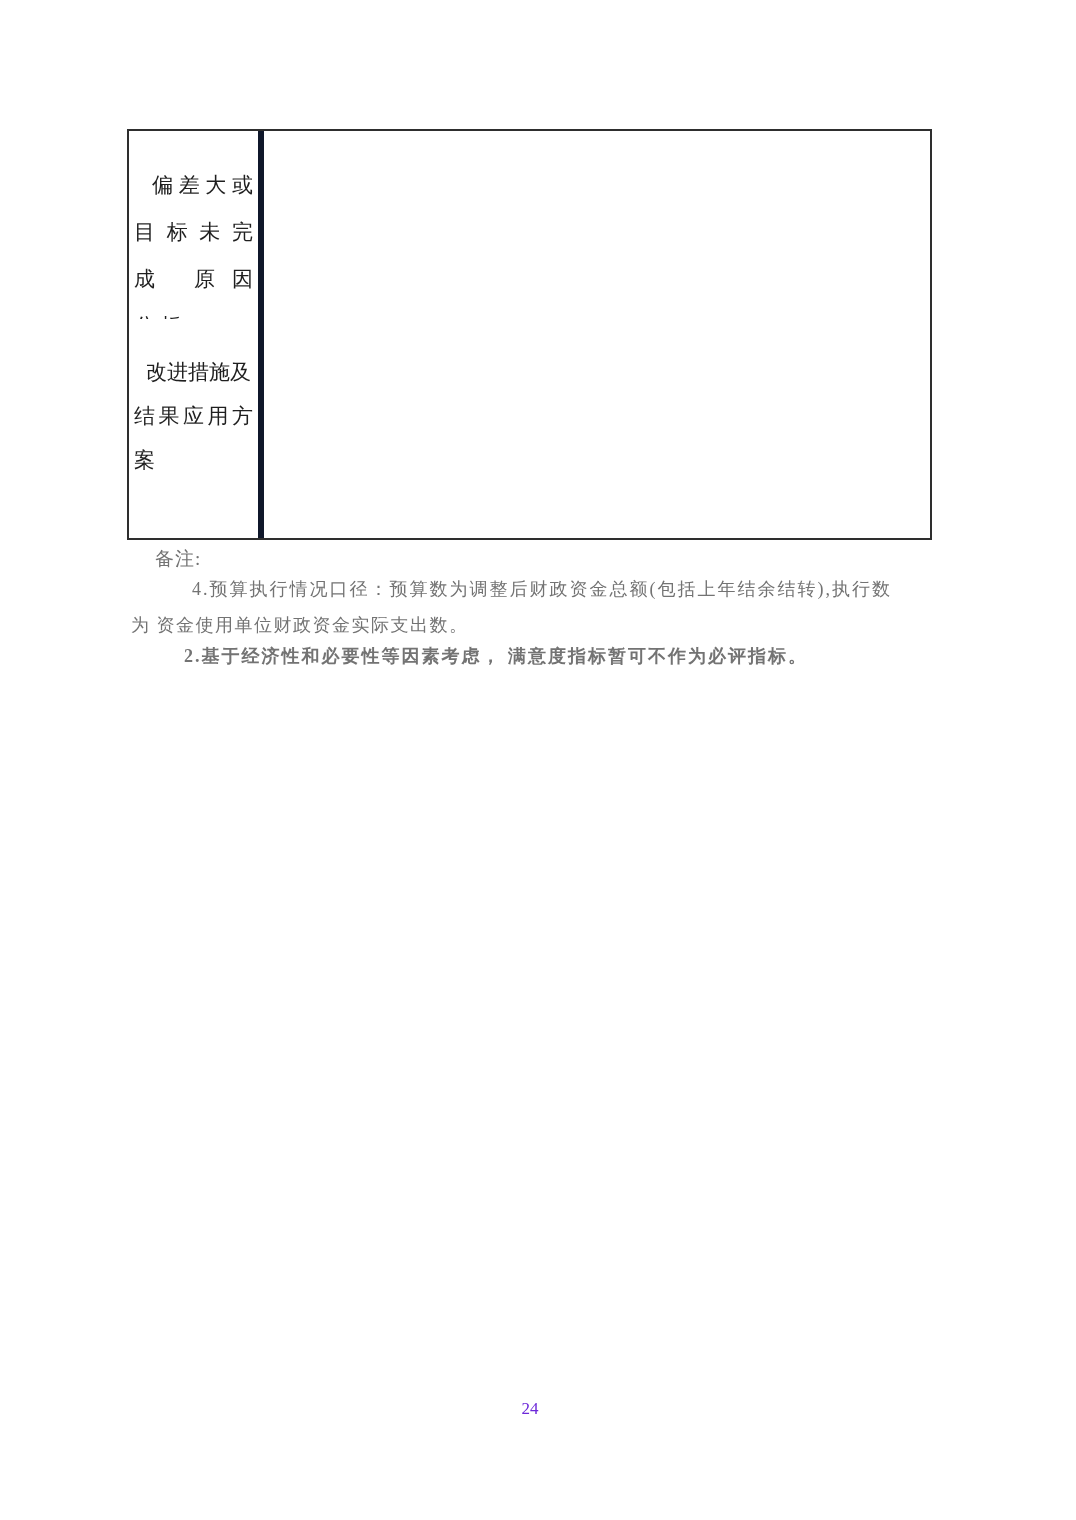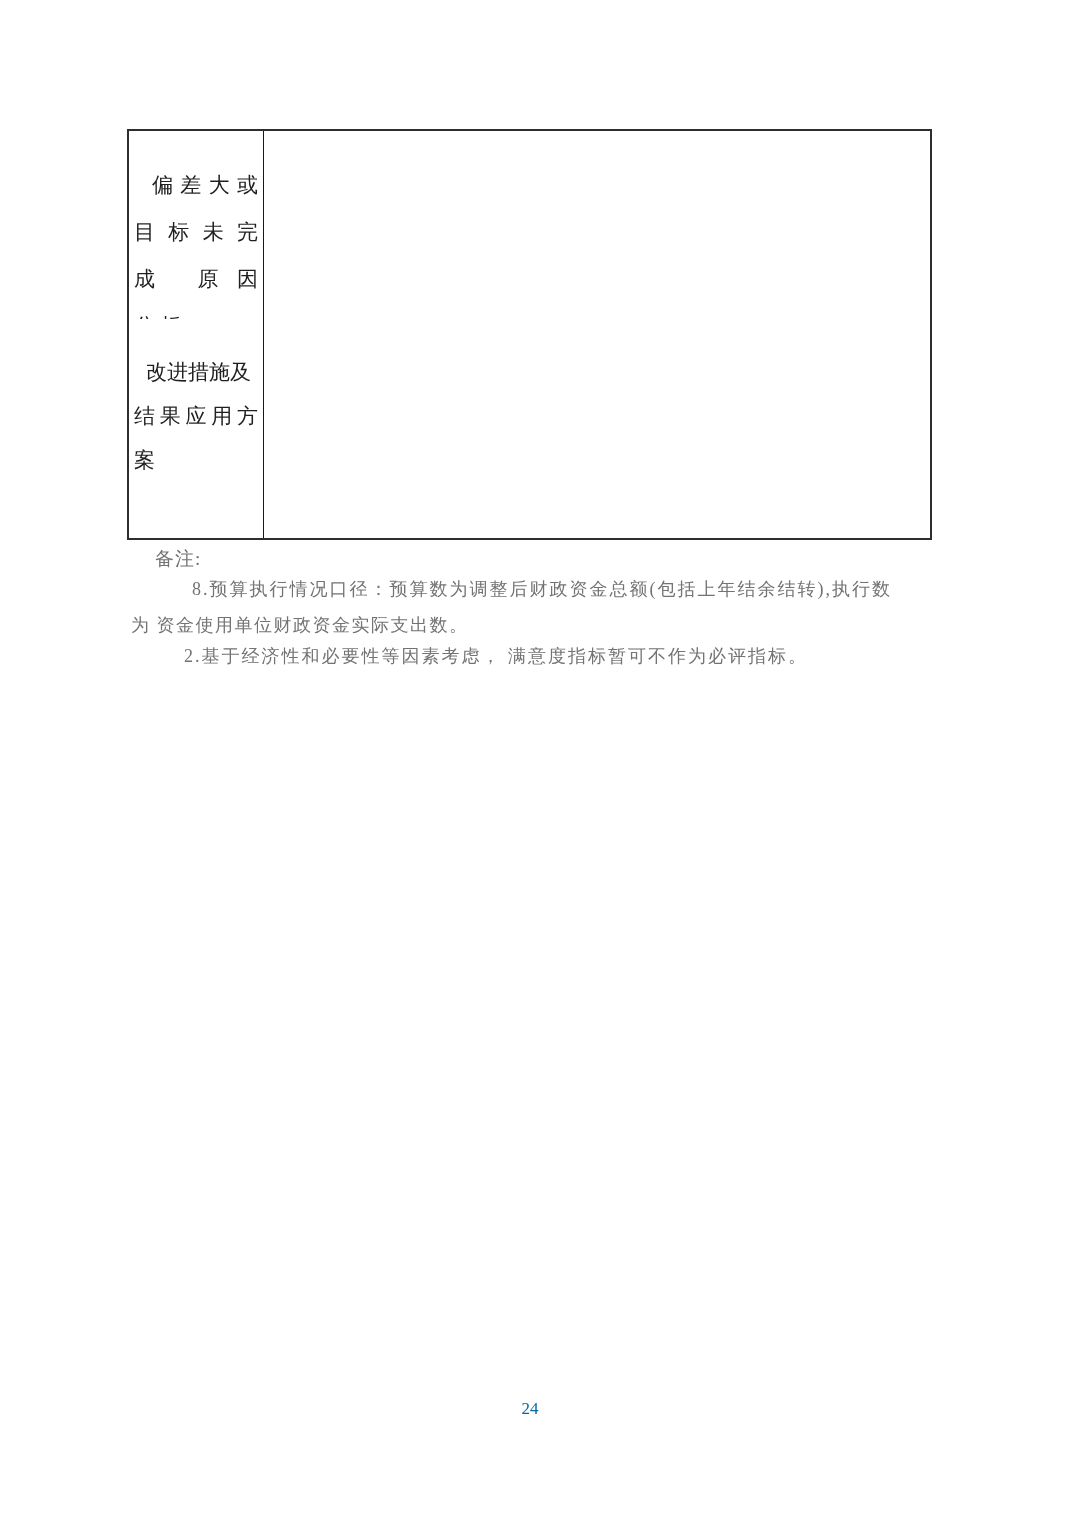--- a/index.html
+++ b/index.html
@@ -28,21 +28,21 @@
     border: 2px solid #2e2e2e;
     display: grid;
     grid-template-columns: 135px 1fr;
     grid-template-rows: 188px 1fr;
   }
   .cell {
     box-sizing: border-box;
     background: #ffffff;
   }
   .label-cell {
-    border-right: 1px solid #0f172a;
+    border-right: 6px solid #0f172a;
     padding: 0 5px;
     font-size: 21px;
     letter-spacing: 0;
   }
 
   .label-cell-1 { padding-top: 31px; }
   .label-cell-1 .lbl-line { line-height: 47px; }
   .label-cell-2 { padding-top: 31px; }
   .label-cell-2 .lbl-line { line-height: 44px; }
 
@@ -78,31 +78,32 @@
   }
   .note-1b {
     left: 131px;
     top: 613px;
     letter-spacing: 1.5px;
   }
   .note-2 {
     left: 184px;
     top: 644px;
     letter-spacing: 2px;
+    font-weight: bold;
   }
 
   
   .page-number {
     position: absolute;
     left: 0;
     top: 1399px;
     width: 1060px;
     text-align: center;
     font-size: 17px;
-    color: #0369a1;
+    color: #6d28d9;
   }
 </style>
 </head>
 <body>
 
 <div class="page">
 
   <div class="form-table">
 
     <div class="cell label-cell label-cell-1 row-top">
@@ -115,19 +116,19 @@
 
     <div class="cell label-cell label-cell-2">
       <div class="lbl-line lbl-indent-sm">改进措施及</div>
       <div class="lbl-line lbl-just">结果应用方</div>
       <div class="lbl-line lbl-last">案</div>
     </div>
     <div class="cell content-cell"></div>
   </div>
 
   <div class="note note-heading">备注:</div>
-  <div class="note note-1a">8.预算执行情况口径：预算数为调整后财政资金总额(包括上年结余结转),执行数</div>
+  <div class="note note-1a">4.预算执行情况口径：预算数为调整后财政资金总额(包括上年结余结转),执行数</div>
   <div class="note note-1b">为 资金使用单位财政资金实际支出数。</div>
   <div class="note note-2">2.基于经济性和必要性等因素考虑， 满意度指标暂可不作为必评指标。</div>
 
   <div class="page-number">24</div>
 
 </div>
 
 </body></html>

